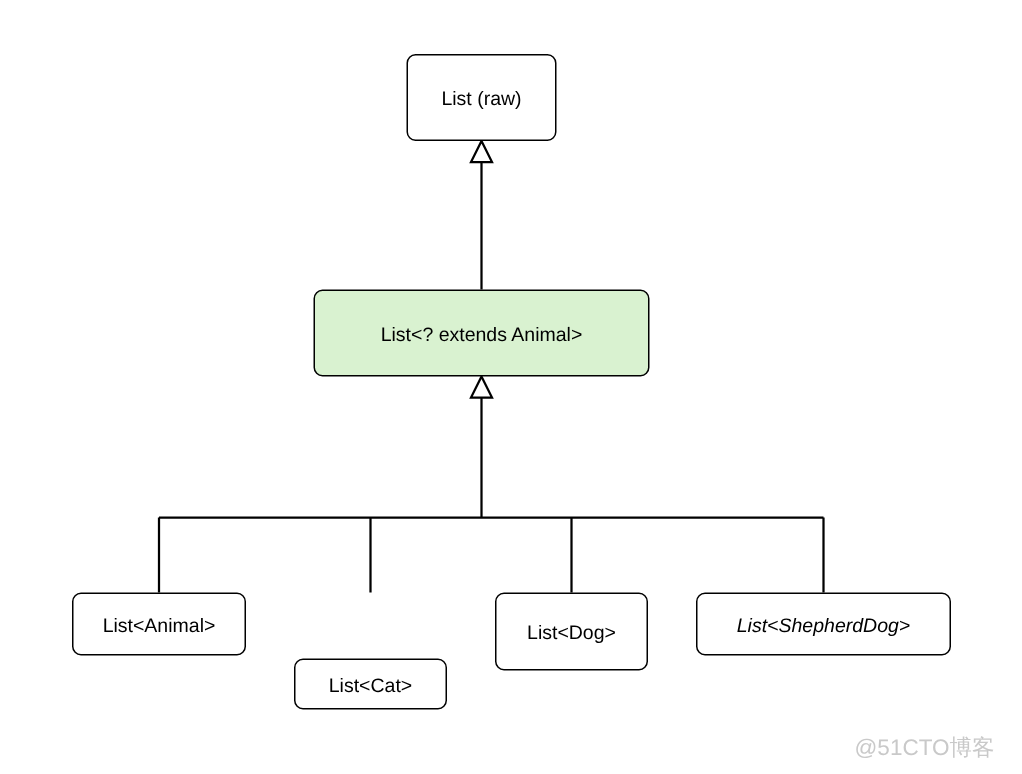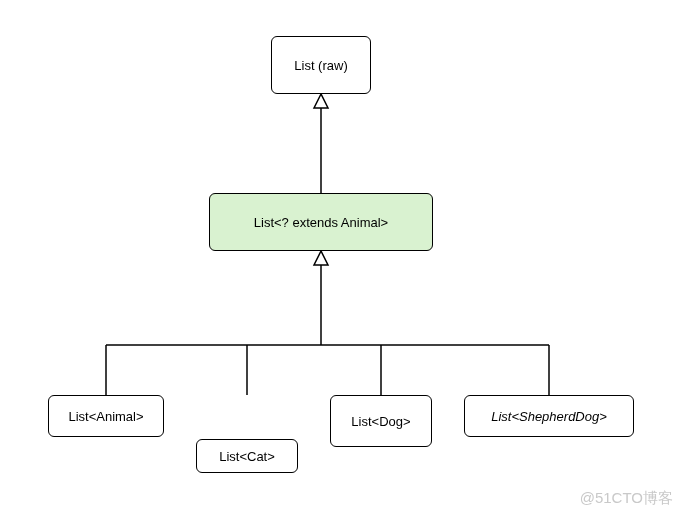--- a/index.html
+++ b/index.html
@@ -35,21 +35,21 @@
     .node-b3 { left: 330px; top: 395px; width: 102px; height: 52px; }
     .node-b4 { left: 464px; top: 395px; width: 170px; height: 42px; font-style: italic; }
     .svg-layer {
       position: absolute;
       left: 0; top: 0;
       width: 681px; height: 516px;
       pointer-events: none;
     }
     .watermark {
       position: absolute;
-      right: 8px;
+      right: 18px;
       bottom: 8px;
       color: #c9c9c9;
       font-size: 15px;
     }
   </style>
 </head>
 <body>
 
 <svg class="svg-layer" viewBox="0 0 681 516">
   <g stroke="#000" stroke-width="1.5" fill="none">

